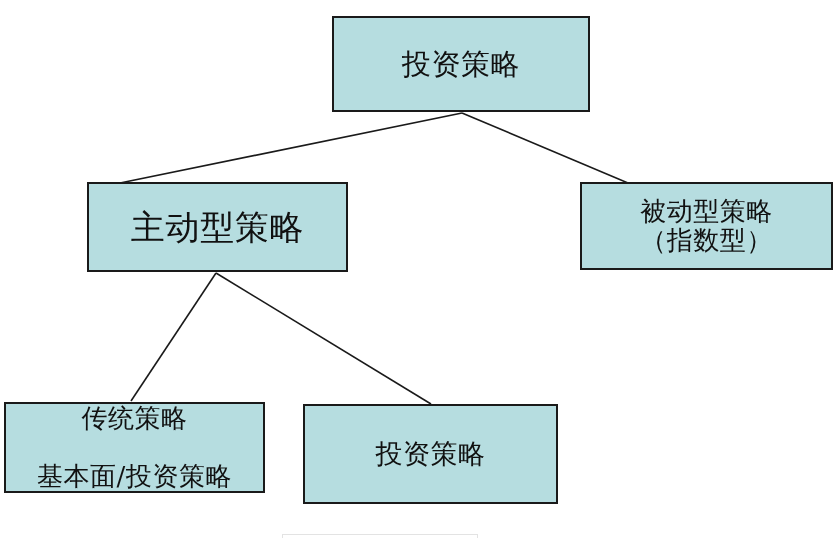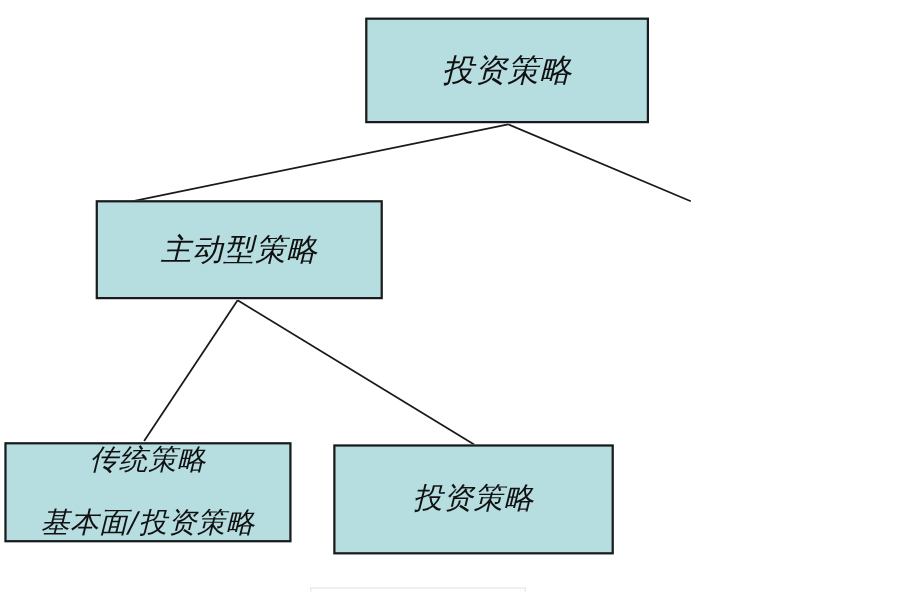--- a/index.html
+++ b/index.html
@@ -39,37 +39,36 @@
     justify-content: center;
     text-align: center;
     color: #111111;
     line-height: 1.12;
     z-index: 2;
   }
   .node-line {
     display: block;
     white-space: nowrap;
     letter-spacing: 0.02em;
-    font-style: italic;
   }
 
   
   #node-root {
     left: 332px;
     top: 16px;
     width: 258px;
     height: 96px;
     font-size: 29px;
   }
   #node-active {
     left: 87px;
     top: 182px;
     width: 261px;
     height: 90px;
-    font-size: 28px;
+    font-size: 34px;
   }
   #node-passive {
     left: 580px;
     top: 182px;
     width: 253px;
     height: 88px;
     font-size: 26px;
   }
   #node-traditional {
     left: 4px;
@@ -112,20 +111,24 @@
   </svg>
 
   <div class="node-box" id="node-root">
     <span class="node-line">投资策略</span>
   </div>
 
   <div class="node-box" id="node-active">
     <span class="node-line">主动型策略</span>
   </div>
 
+  <div class="node-box" id="node-passive">
+    <span class="node-line">被动型策略</span>
+    <span class="node-line">（指数型）</span>
+  </div>
 
   <div class="node-box" id="node-traditional">
     <span class="node-line">传统策略</span>
     <span class="node-line">基本面/投资策略</span>
   </div>
 
   <div class="node-box" id="node-quant">
     <span class="node-line">投资策略</span>
   </div>
 

